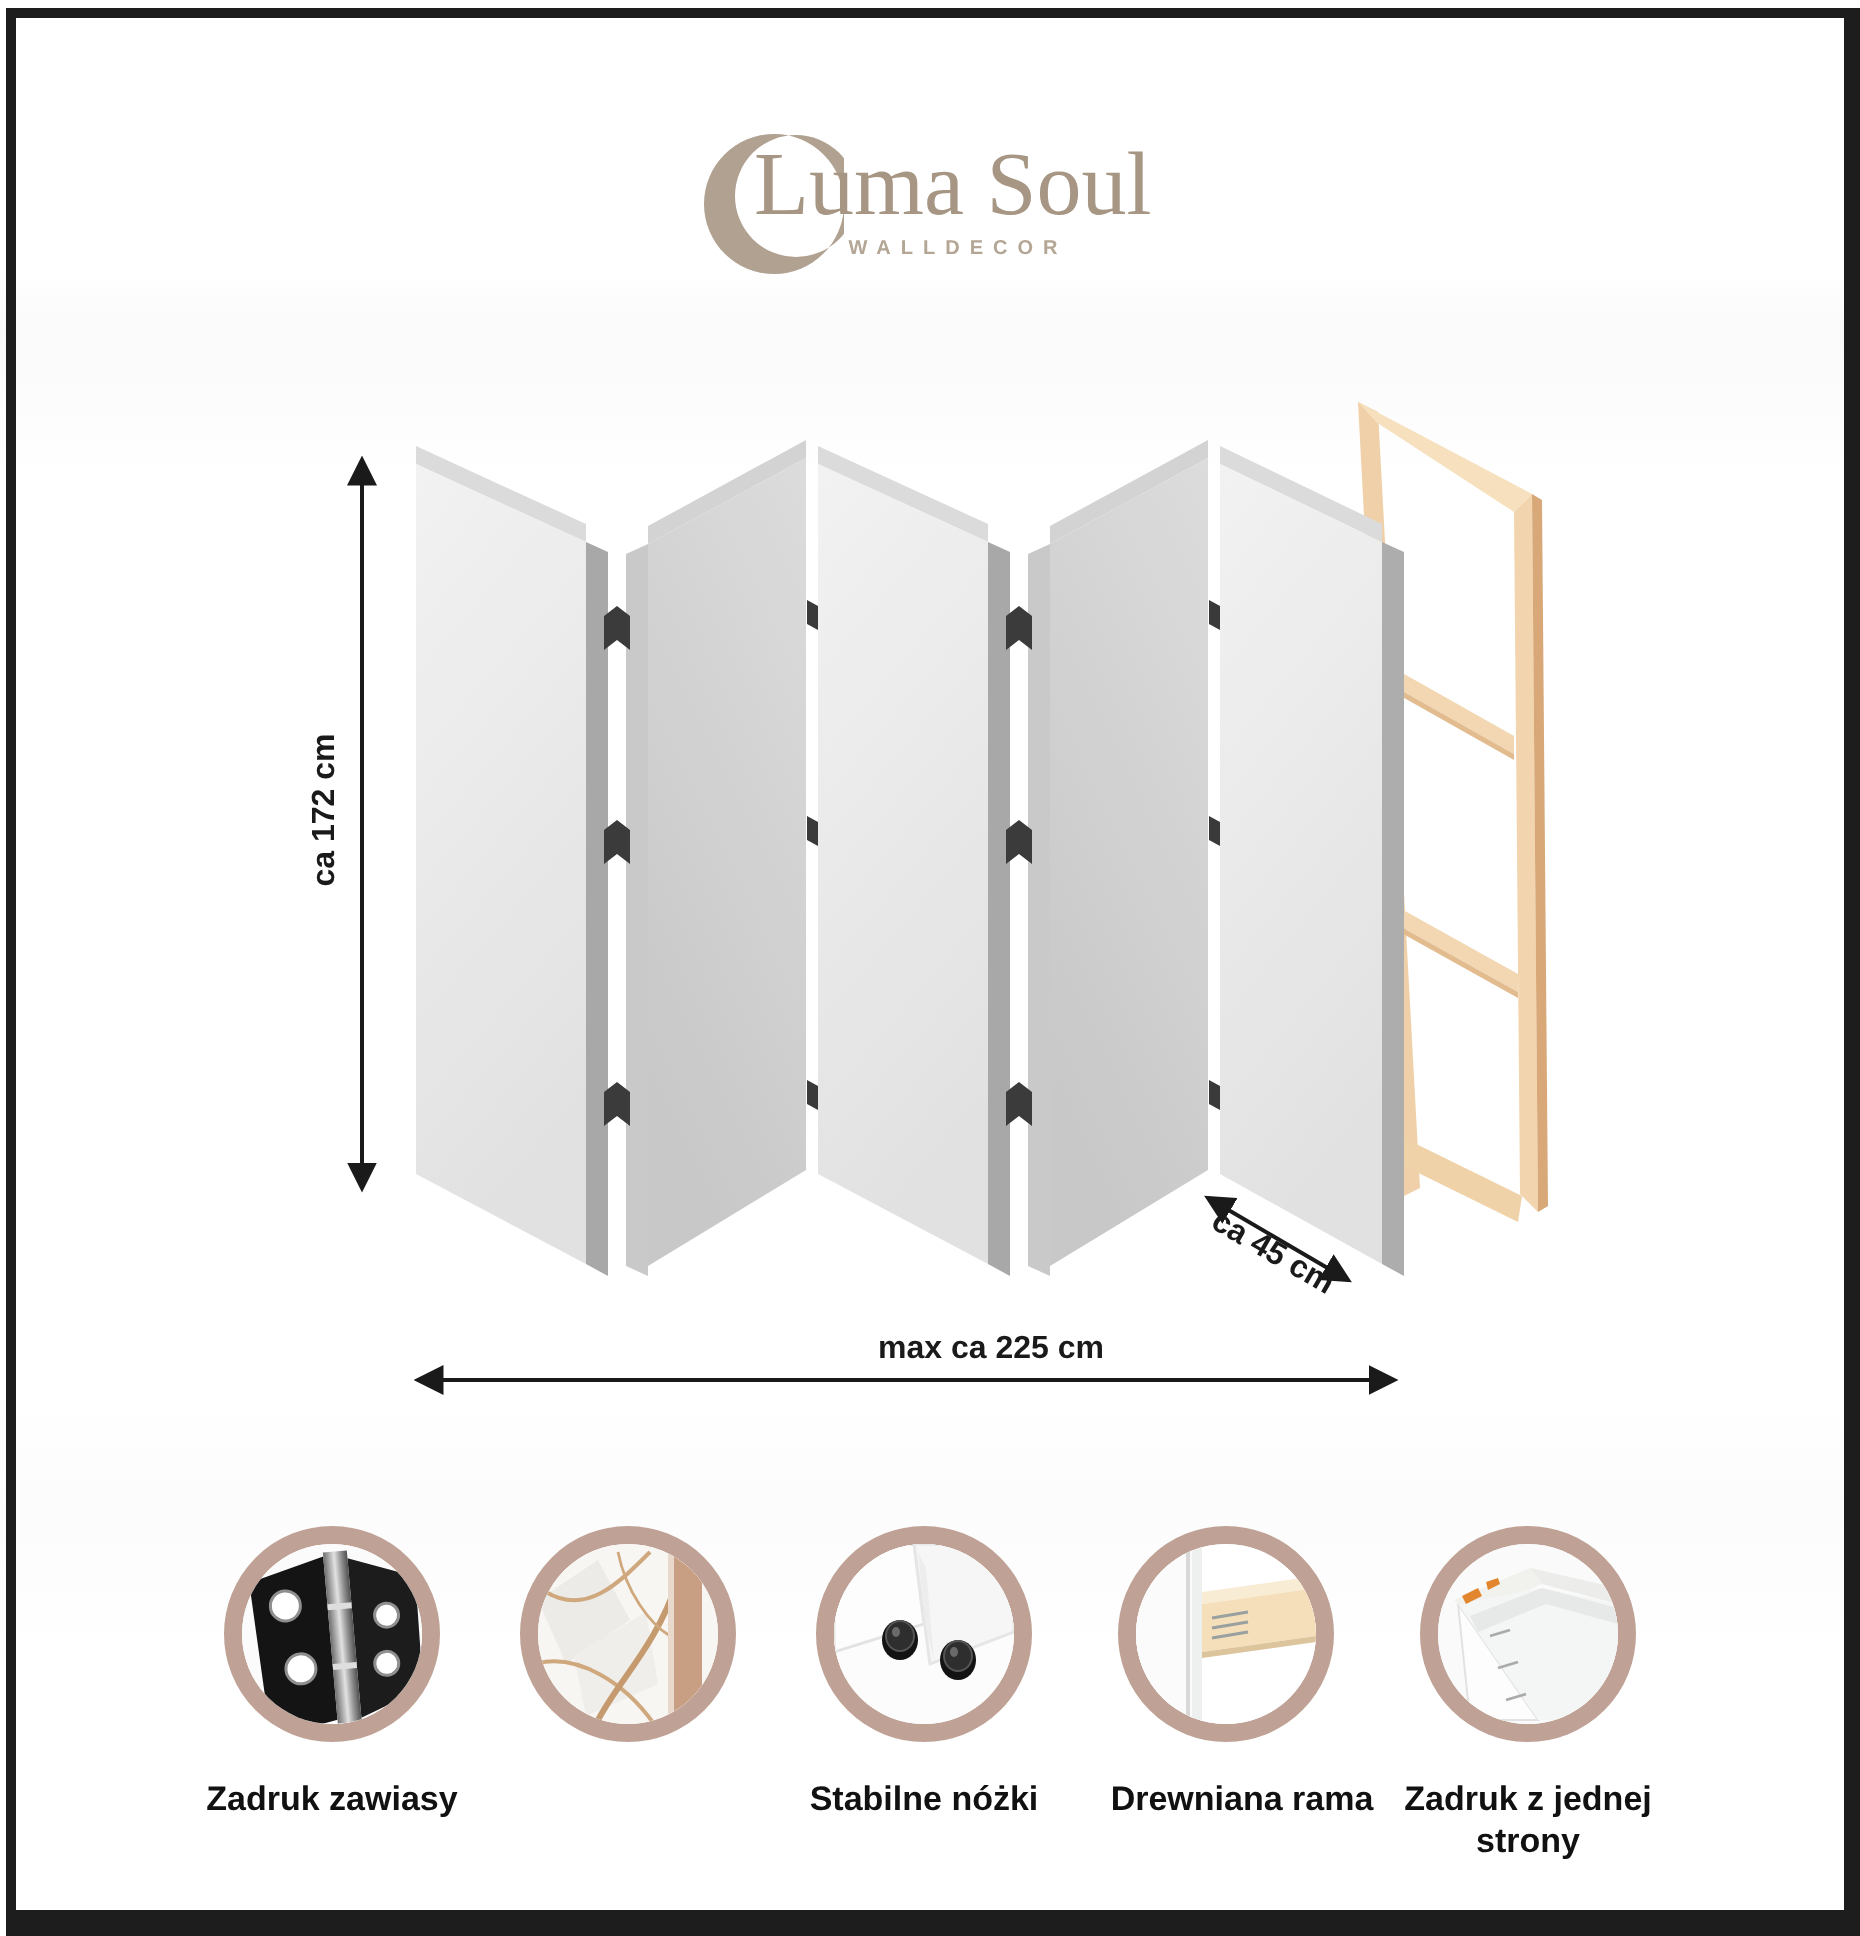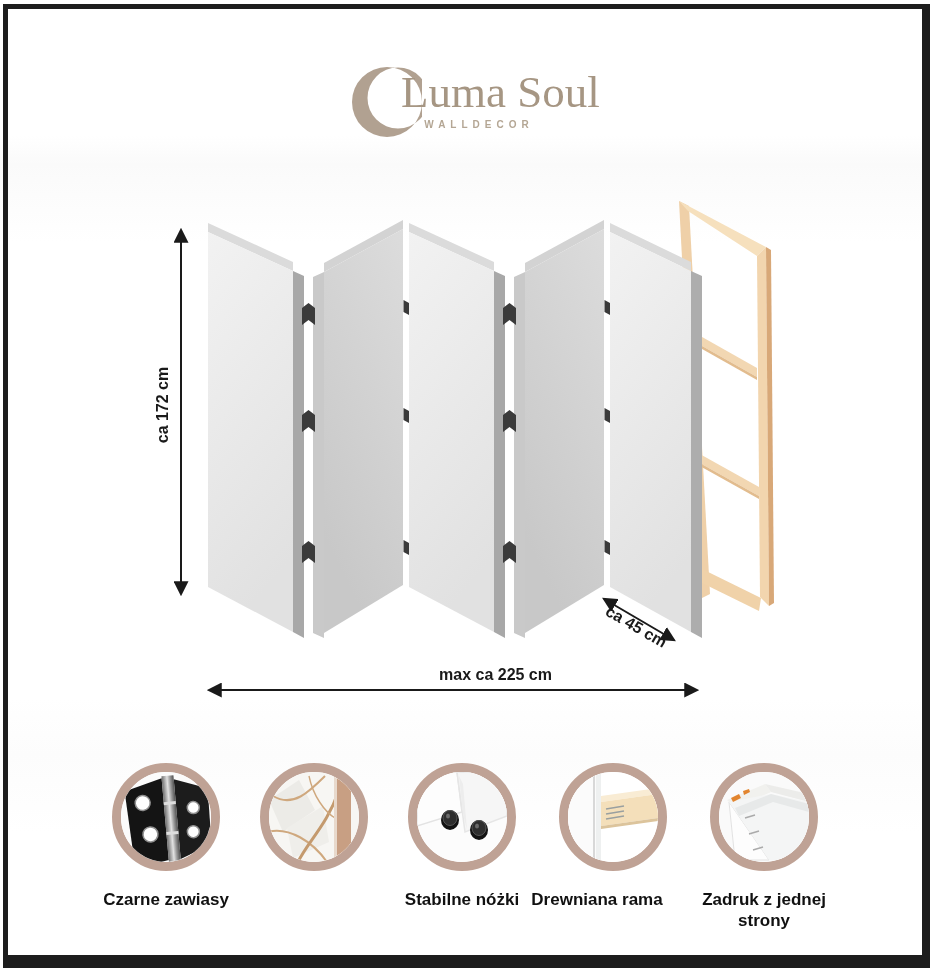--- a/index.html
+++ b/index.html
@@ -4,38 +4,38 @@
 <style>
   html,body{margin:0;padding:0;background:#ffffff;}
   .stage{position:relative;width:930px;height:968px;background:#ffffff;overflow:hidden;
          font-family:"Liberation Sans",sans-serif;}
   .photo-frame{position:absolute;top:4px;left:3px;right:0;bottom:0;
          border:solid #1d1d1d;border-width:5px 8px 13px 5px;pointer-events:none;z-index:50;}
   .content{position:absolute;inset:0;
          background:linear-gradient(180deg,#ffffff 0%,#ffffff 14%,#fafafa 17%,#ffffff 25%,#ffffff 72%,#fcfcfc 78%,#ffffff 86%);}
   
   .logo-crescent{position:absolute;left:352px;top:67px;width:70px;height:70px;}
-  .logo-title{position:absolute;left:401px;top:68px;width:200px;font-family:"Liberation Serif",serif;
+  .logo-title{position:absolute;left:377px;top:68px;width:200px;font-family:"Liberation Serif",serif;
          font-size:45px;line-height:48px;color:#a69683;white-space:nowrap;}
   .logo-sub{position:absolute;left:381px;top:119px;width:196px;text-align:center;font-size:10px;
          letter-spacing:5px;color:#b4a694;font-weight:bold;}
   
   .diagram-svg{position:absolute;left:0;top:170px;width:930px;height:560px;}
   .dim-label{position:absolute;font-weight:bold;font-size:16px;color:#1a1a1a;white-space:nowrap;}
   .dim-height{left:108px;top:396px;width:110px;text-align:center;transform:rotate(-90deg);}
   .dim-width{left:352px;top:666px;width:200px;text-align:right;}
   .dim-depth{left:586px;top:618px;width:100px;text-align:center;transform:rotate(30deg);}
   
   .badge{position:absolute;width:90px;height:90px;border:9px solid #bfa295;border-radius:50%;
          background:#ffffff;overflow:hidden;top:763px;}
   .badge svg{display:block;width:90px;height:90px;}
   .b1{left:112px;} .b2{left:260px;} .b3{left:408px;} .b4{left:559px;} .b5{left:710px;}
   .feature-label{position:absolute;top:889px;width:164px;text-align:center;font-weight:bold;
          font-size:17px;line-height:21px;color:#111111;}
-  .f1{left:84px;} .f2{left:232px;} .f3{left:380px;} .f4{left:515px;} .f5{left:682px;}
+  .f1{left:84px;} .f2{left:232px;} .f3{left:380px;} .f4{left:539px;} .f5{left:682px;}
 </style>
 </head>
 <body>
 
 <div class="stage">
   <div class="content">
 
     <svg class="logo-crescent" viewBox="0 0 70 70">
       <path fill="#b1a191" fill-rule="evenodd" d="M35,0 A35,35 0 1 0 35,70 A35,35 0 1 0 35,0 Z
            M46,0.5 A30.5,30.5 0 1 0 46,61.5 A30.5,30.5 0 1 0 46,0.5 Z"></path>
@@ -217,20 +217,20 @@
           <polygon points="24,19 30,17 31,20 25,23"></polygon>
         </g>
         <g stroke="#aaaaaa" stroke-width="1.4">
           <line x1="26" y1="46" x2="36" y2="43"></line>
           <line x1="30" y1="62" x2="40" y2="59"></line>
           <line x1="34" y1="78" x2="44" y2="75"></line>
         </g>
       </svg>
     </div>
 
-    <div class="feature-label f1">Czarne zawiasy</div>
+    <div class="feature-label f1">Zadruk zawiasy</div>
     <div class="feature-label f3">Stabilne nóżki</div>
     <div class="feature-label f4">Drewniana rama</div>
     <div class="feature-label f5">Zadruk z jednej strony</div>
   </div>
 
   <div class="photo-frame"></div>
 </div>
 
 </body></html>

